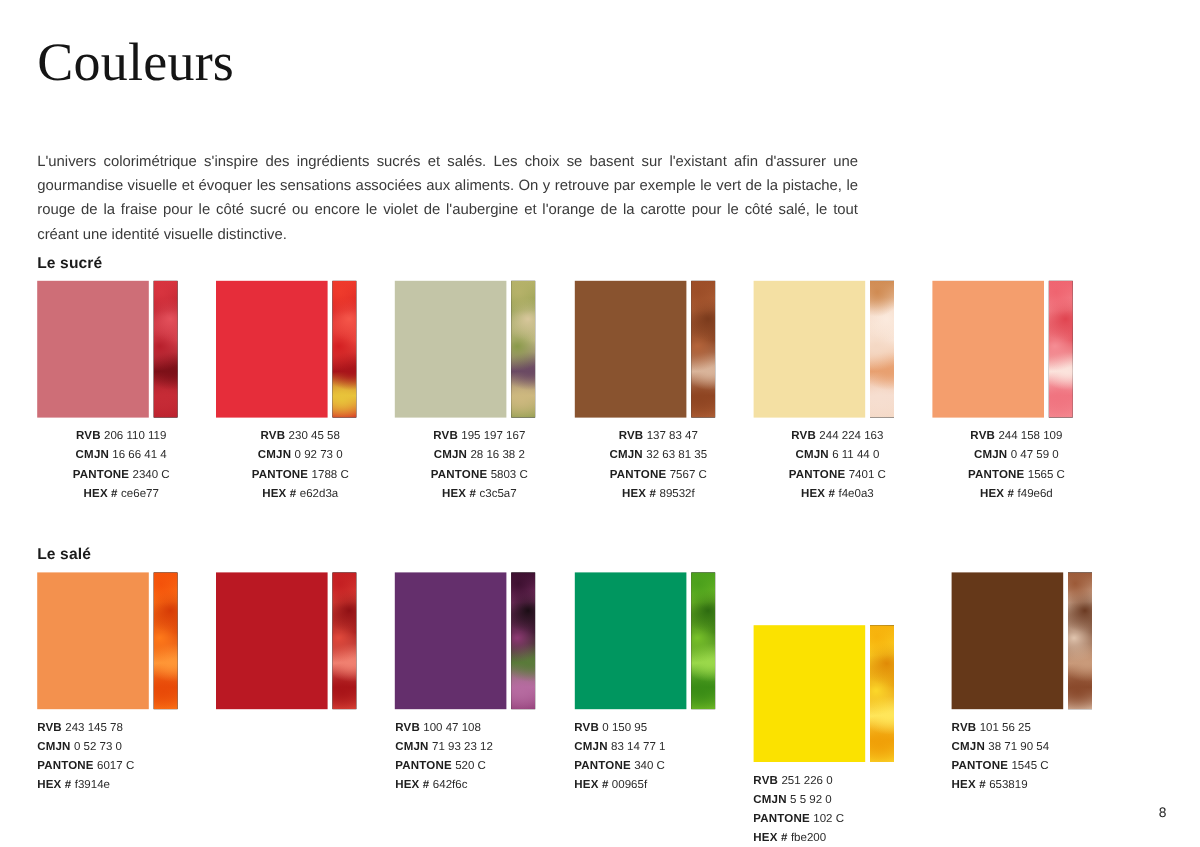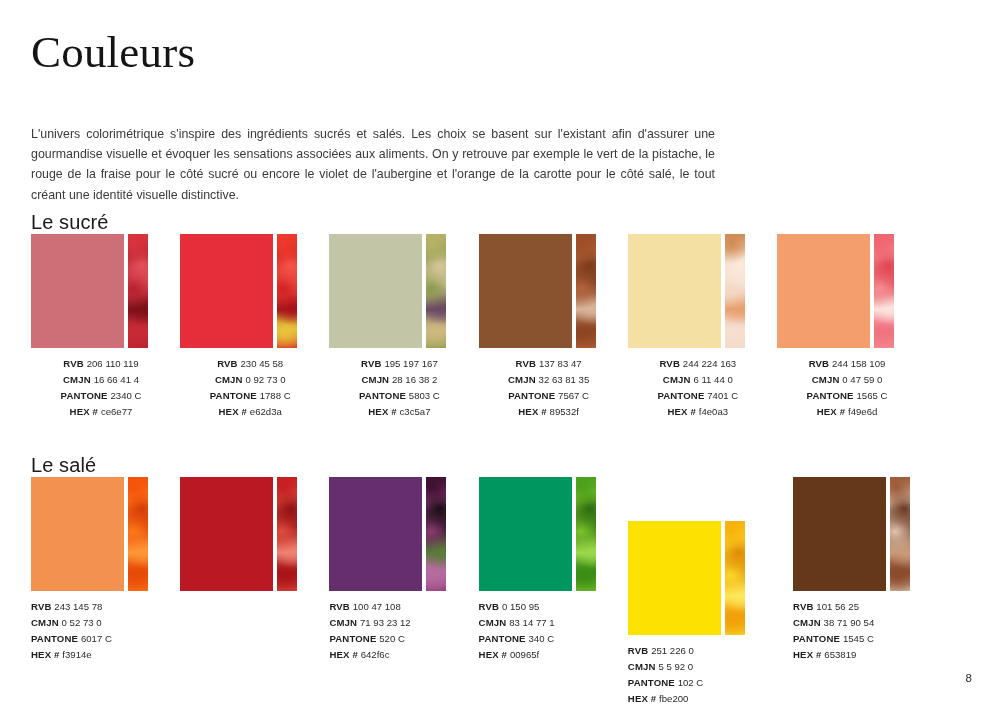--- a/index.html
+++ b/index.html
@@ -39,23 +39,23 @@
     line-height: 20.2px;
     color: #3a3a3a;
     text-align: justify;
     font-weight: 400;
     margin-top: 28px;
   }
 
   
   .section-title {
     position: absolute;
-    font-size: 20px;
+    font-size: 13px;
     color: #1b1b1b;
-    font-weight: 400;
+    font-weight: 700;
     letter-spacing: 0.1px;
   }
   .section-sucre-title { left: 31px; top: 211px; }
   .section-sale-title  { left: 31px; top: 454px; }
 
   .row {
     position: absolute;
     left: 31px;
     width: 940px;
     height: 175px;

